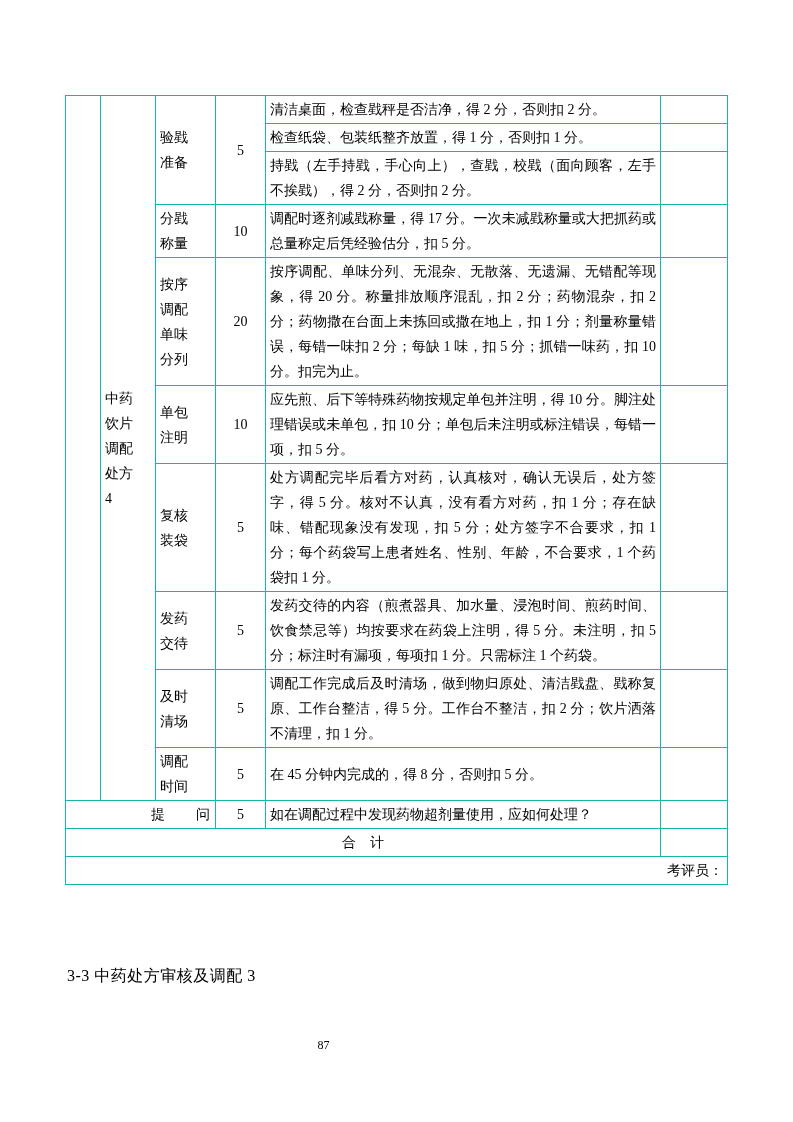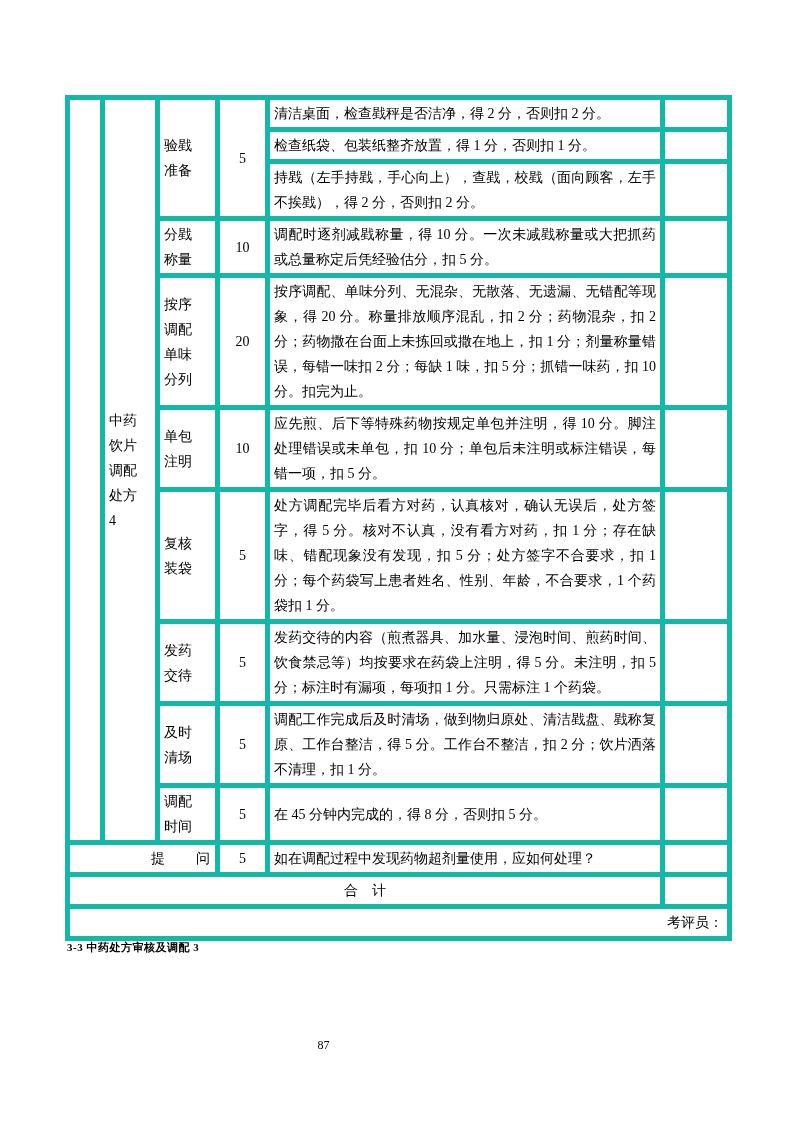--- a/index.html
+++ b/index.html
@@ -18,21 +18,21 @@
   }
   table.score-table {
     position: absolute;
     left: 65px; top: 95px;
     width: 662px;
     border-collapse: collapse;
     table-layout: fixed;
     font-size: 14px;
   }
   table.score-table td {
-    border: 5px solid #14b8a6;
+    border: 1px solid #14b8a6;
     padding: 1px 4px;
     line-height: 25px;
     vertical-align: middle;
   }
   td.c-left { padding: 0; }
   td.c-group {
     text-align: left;
     white-space: pre-line;
     line-height: 26px;
     padding: 2px 1px;
@@ -47,23 +47,23 @@
   td.c-desc {
     text-align: justify;
     padding: 2px 7px;
   }
   td.c-mark { padding: 0; }
   td.q-label { text-align: right; letter-spacing: 1px; }
   td.total-cell { text-align: center; }
   td.examiner-cell { text-align: right; padding-left: 30px; }
   .heading {
     position: absolute;
-    left: 67px; top: 940px;
-    font-size: 11px;
-    font-weight: bold;
+    left: 67px; top: 966px;
+    font-size: 16px;
+    font-weight: normal;
     letter-spacing: 0.5px;
   }
   .page-number {
     position: absolute;
     left: 0; top: 1038px;
     width: 647px;
     text-align: center;
     font-size: 12px;
   }
 </style>
@@ -100,21 +100,21 @@
         <td class="c-mark"></td>
       </tr>
       <tr>
         <td class="c-desc">持戥（左手持戥，手心向上），查戥，校戥（面向顾客，左手不挨戥），得 2 分，否则扣 2 分。</td>
         <td class="c-mark"></td>
       </tr>
       <tr>
         <td class="c-item">分戥
 称量</td>
         <td class="c-score">10</td>
-        <td class="c-desc">调配时逐剂减戥称量，得 10 分。一次未减戥称量或大把抓药或总量称定后凭经验估分，扣 5 分。</td>
+        <td class="c-desc">调配时逐剂减戥称量，得 17 分。一次未减戥称量或大把抓药或总量称定后凭经验估分，扣 5 分。</td>
         <td class="c-mark"></td>
       </tr>
       <tr>
         <td class="c-item">按序
 调配
 单味
 分列</td>
         <td class="c-score">20</td>
         <td class="c-desc">按序调配、单味分列、无混杂、无散落、无遗漏、无错配等现象，得 20 分。称量排放顺序混乱，扣 2 分；药物混杂，扣 2 分；药物撒在台面上未拣回或撒在地上，扣 1 分；剂量称量错误，每错一味扣 2 分；每缺 1 味，扣 5 分；抓错一味药，扣 10 分。扣完为止。</td>
         <td class="c-mark"></td>

